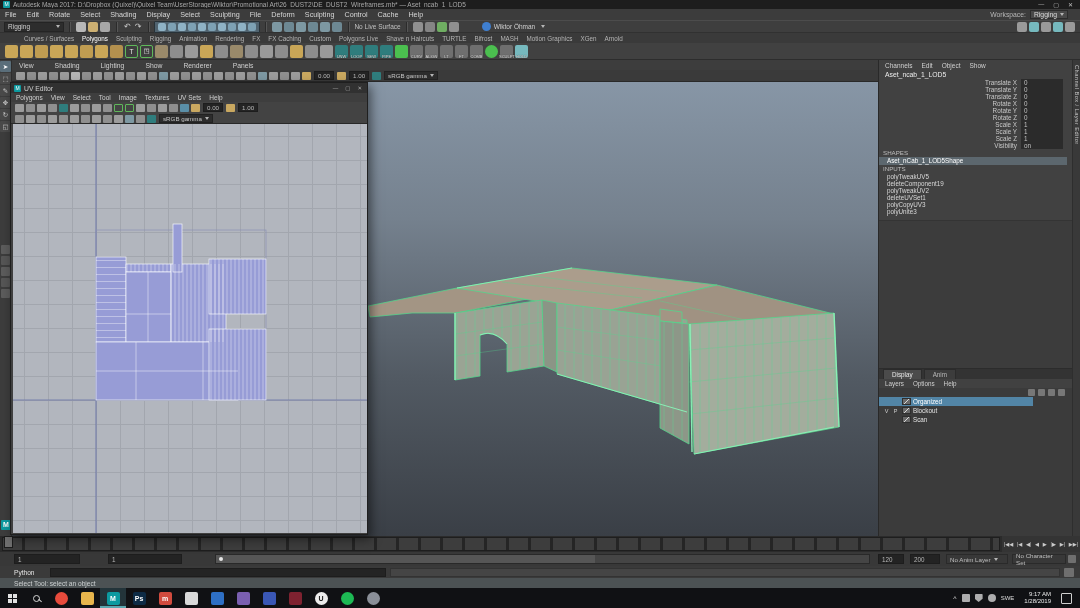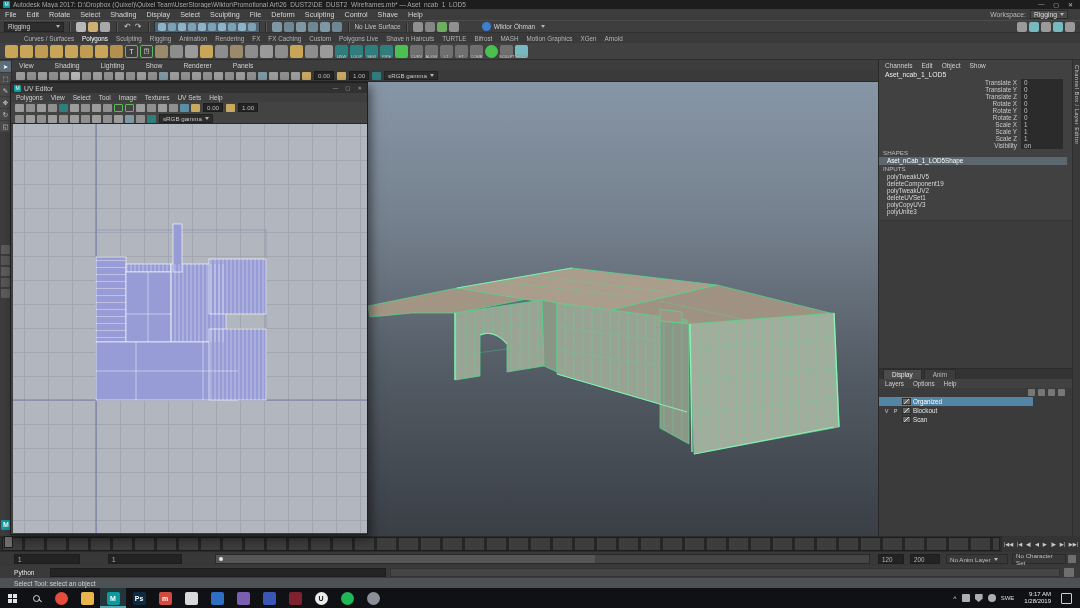--- a/index.html
+++ b/index.html
@@ -158,21 +158,21 @@
       <span class="menu-item">Rotate</span>
       <span class="menu-item">Select</span>
       <span class="menu-item">Shading</span>
       <span class="menu-item">Display</span>
       <span class="menu-item">Select</span>
       <span class="menu-item">Sculpting</span>
       <span class="menu-item">File</span>
       <span class="menu-item">Deform</span>
       <span class="menu-item">Sculpting</span>
       <span class="menu-item">Control</span>
-      <span class="menu-item">Shave</span>
+      <span class="menu-item">Cache</span>
       <span class="menu-item">Help</span>
     </div>
   <div id="workspace">
     <span>Workspace:</span>
     <span class="ws-select">
         <span>Rigging</span>
         <span class="caret"></span>
       </span>
   </div>
 </div>

